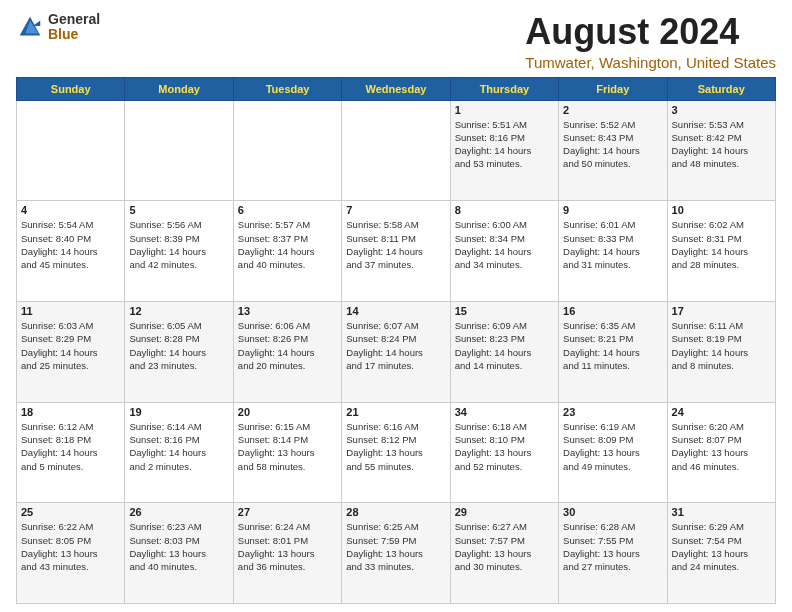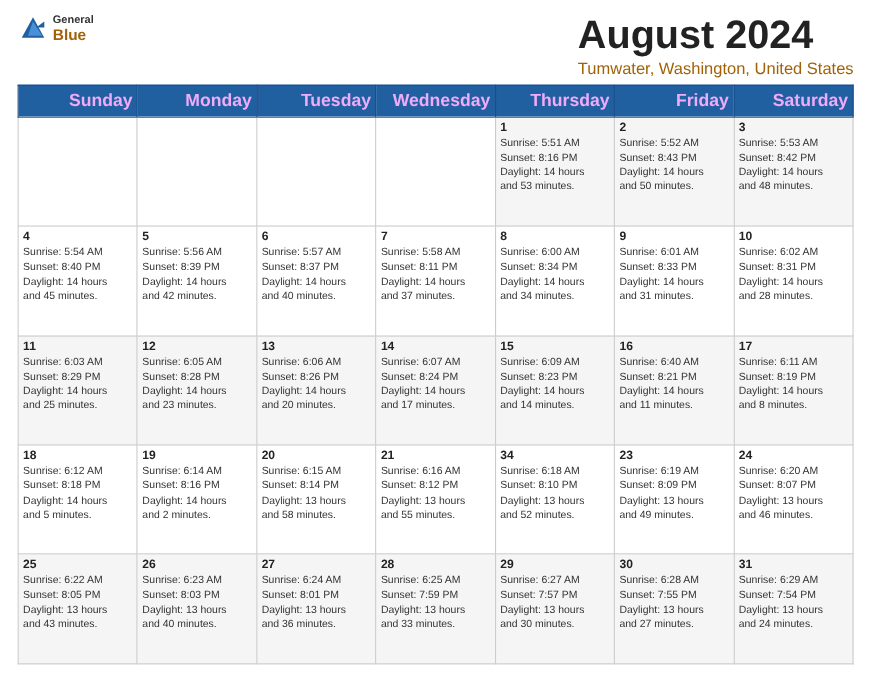--- a/index.html
+++ b/index.html
@@ -27,21 +27,21 @@
       display: flex;
       align-items: center;
       gap: 4px;
     }
     .logo-text {
       display: flex;
       flex-direction: column;
       line-height: 1.1;
     }
     .logo-general {
-      font-size: 10px;
+      font-size: 14px;
       font-weight: bold;
       color: #333;
     }
     .logo-blue {
       font-size: 14px;
       font-weight: bold;
       color: #a16207;
     }
     .logo-icon {
       width: 28px;
@@ -63,25 +63,25 @@
     }
     .calendar {
       flex: 1;
       border: 1px solid #ccc;
       border-collapse: collapse;
       width: 100%;
       table-layout: fixed;
     }
     .calendar thead tr th {
       background: #2060a0;
-      color: #f0abfc;
-      font-size: 16px;
+      color: #fde047;
+      font-size: 11px;
       font-weight: bold;
       padding: 5px 4px;
-      text-align: right;
+      text-align: center;
       border: 1px solid #1a4e8a;
     }
     .calendar tbody tr td {
       border: 1px solid #ccc;
       vertical-align: top;
       padding: 3px 4px;
       font-size: 10px;
       color: #222;
       background: #fff;
       height: 80px;
@@ -252,21 +252,21 @@
           </td>
           <td>
             <span class="day-num">15</span>
             <div class="day-info" style="white-space: pre-line;">Sunrise: 6:09 AM
 Sunset: 8:23 PM
 Daylight: 14 hours
 and 14 minutes.</div>
           </td>
           <td>
             <span class="day-num">16</span>
-            <div class="day-info" style="white-space: pre-line;">Sunrise: 6:40 AM
+            <div class="day-info" style="white-space: pre-line;">Sunrise: 6:35 AM
 Sunset: 8:21 PM
 Daylight: 14 hours
 and 11 minutes.</div>
           </td>
           <td>
             <span class="day-num">17</span>
             <div class="day-info" style="white-space: pre-line;">Sunrise: 6:11 AM
 Sunset: 8:19 PM
 Daylight: 14 hours
 and 8 minutes.</div>

